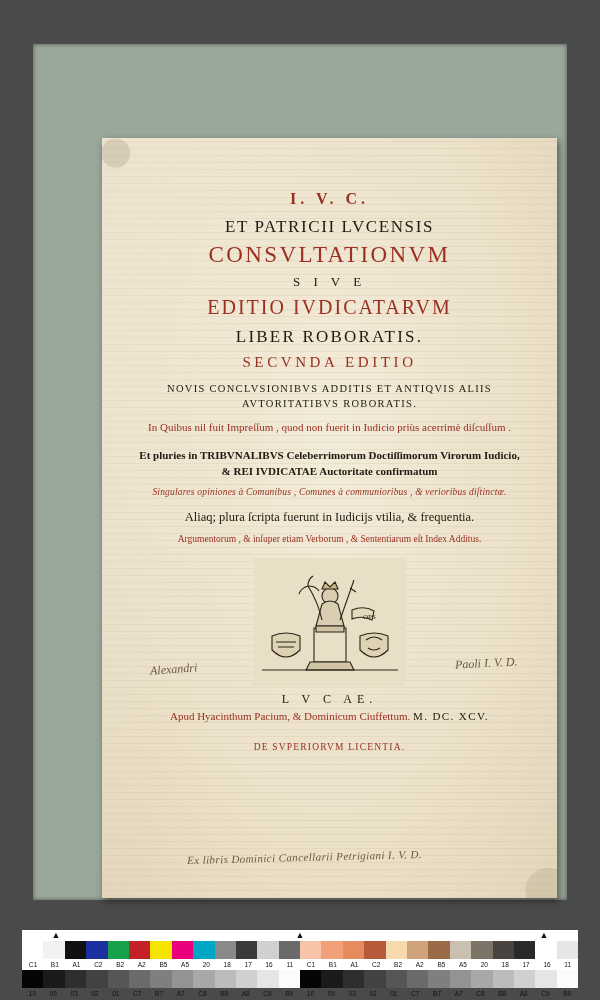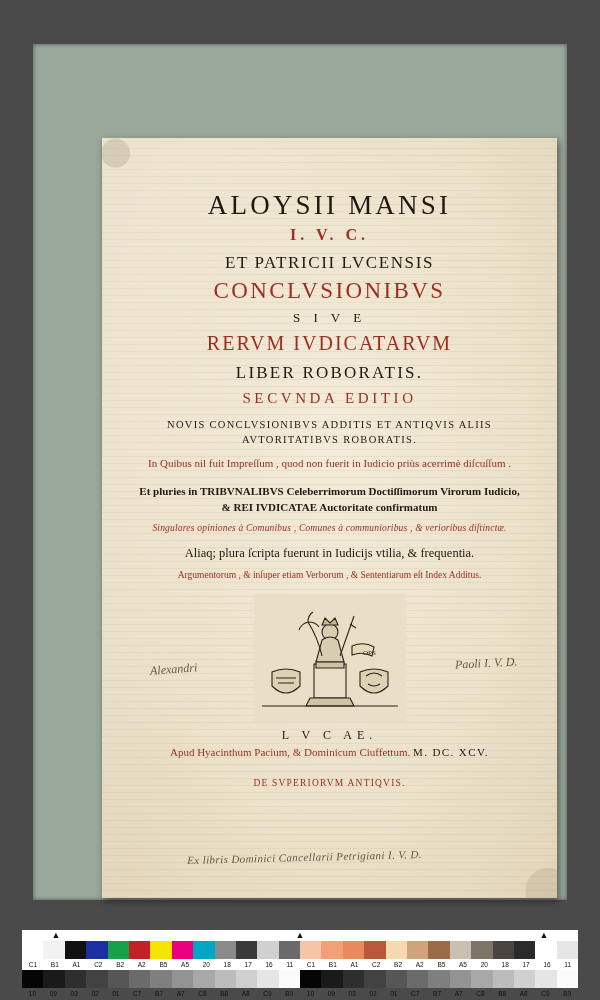--- a/index.html
+++ b/index.html
@@ -95,26 +95,25 @@
   .sb-note{font-size:5px;color:#333;padding:1px 2px;line-height:1.25;}
   .tick{font-size:9px;}
 </style>
 </head>
 <body>
 
 <div id="mount">
   <div id="leaf">
     <div class="page">
 
-      <div class="l1 blk">ALOYSII MANSI</div>
       <div class="l2 red">I. V. C.</div>
       <div class="l3 blk">ET PATRICII LVCENSIS</div>
-      <div class="l4 red">CONCLVSIONIBVS</div>
+      <div class="l4 red">CONSVLTATIONVM</div>
       <div class="l5 blk">S I V E</div>
-      <div class="l6 red">RERVM IVDICATARVM</div>
+      <div class="l6 red">EDITIO IVDICATARVM</div>
       <div class="l7 blk">LIBER  ROBORATIS.</div>
       <div class="l8 red">SECVNDA EDITIO</div>
       <div class="l9 blk">NOVIS CONCLVSIONIBVS ADDITIS ET ANTIQVIS ALIIS AVTORITATIBVS ROBORATIS.</div>
       <div class="l10 red">In Quibus nil fuit Impreſſum , quod non fuerit in Iudicio priùs acerrimè diſcuſſum .</div>
       <div class="l11 blk">Et pluries in TRIBVNALIBVS Celeberrimorum Doctiſſimorum Virorum Iudicio, &amp; REI IVDICATAE Auctoritate confirmatum</div>
       <div class="l12 red">Singulares opiniones à Comunibus , Comunes à communioribus , &amp; verioribus diſtinctæ.</div>
       <div class="l13 blk">Aliaq; plura ſcripta fuerunt in Iudicijs vtilia, &amp; frequentia.</div>
       <div class="l14 red">Argumentorum , &amp; inſuper etiam Verborum , &amp; Sententiarum eſt Index Additus.</div>
 
       <svg class="device" viewBox="0 0 152 128" aria-hidden="true">
@@ -147,21 +146,21 @@
           <path d="M8 112 h136"></path>
         </g>
         <text x="109" y="61" font-family="Liberation Serif, serif" font-size="7" fill="#2b2319">OPS</text>
       </svg>
 
       <div class="imprint1 blk">L V C AE.</div>
       <div class="imprint2">
         <span class="red">Apud Hyacinthum Pacium, &amp; Dominicum Ciuffettum.</span>
         <span class="blk yr">M. DC. XCV.</span>
       </div>
-      <div class="imprint3 red">DE SVPERIORVM ANTIQVIS.</div>
+      <div class="imprint3 red">DE SVPERIORVM LICENTIA.</div>
     </div>
 
     <div class="hand" id="hand-left">Alexandri</div>
     <div class="hand" id="hand-right">Paoli I. V. D.</div>
     <div class="hand" id="hand-bottom">Ex libris Dominici Cancellarii Petrigiani I. V. D.</div>
   </div>
 </div>
 
 <div id="scalebar">
   <div class="lbl-row">

